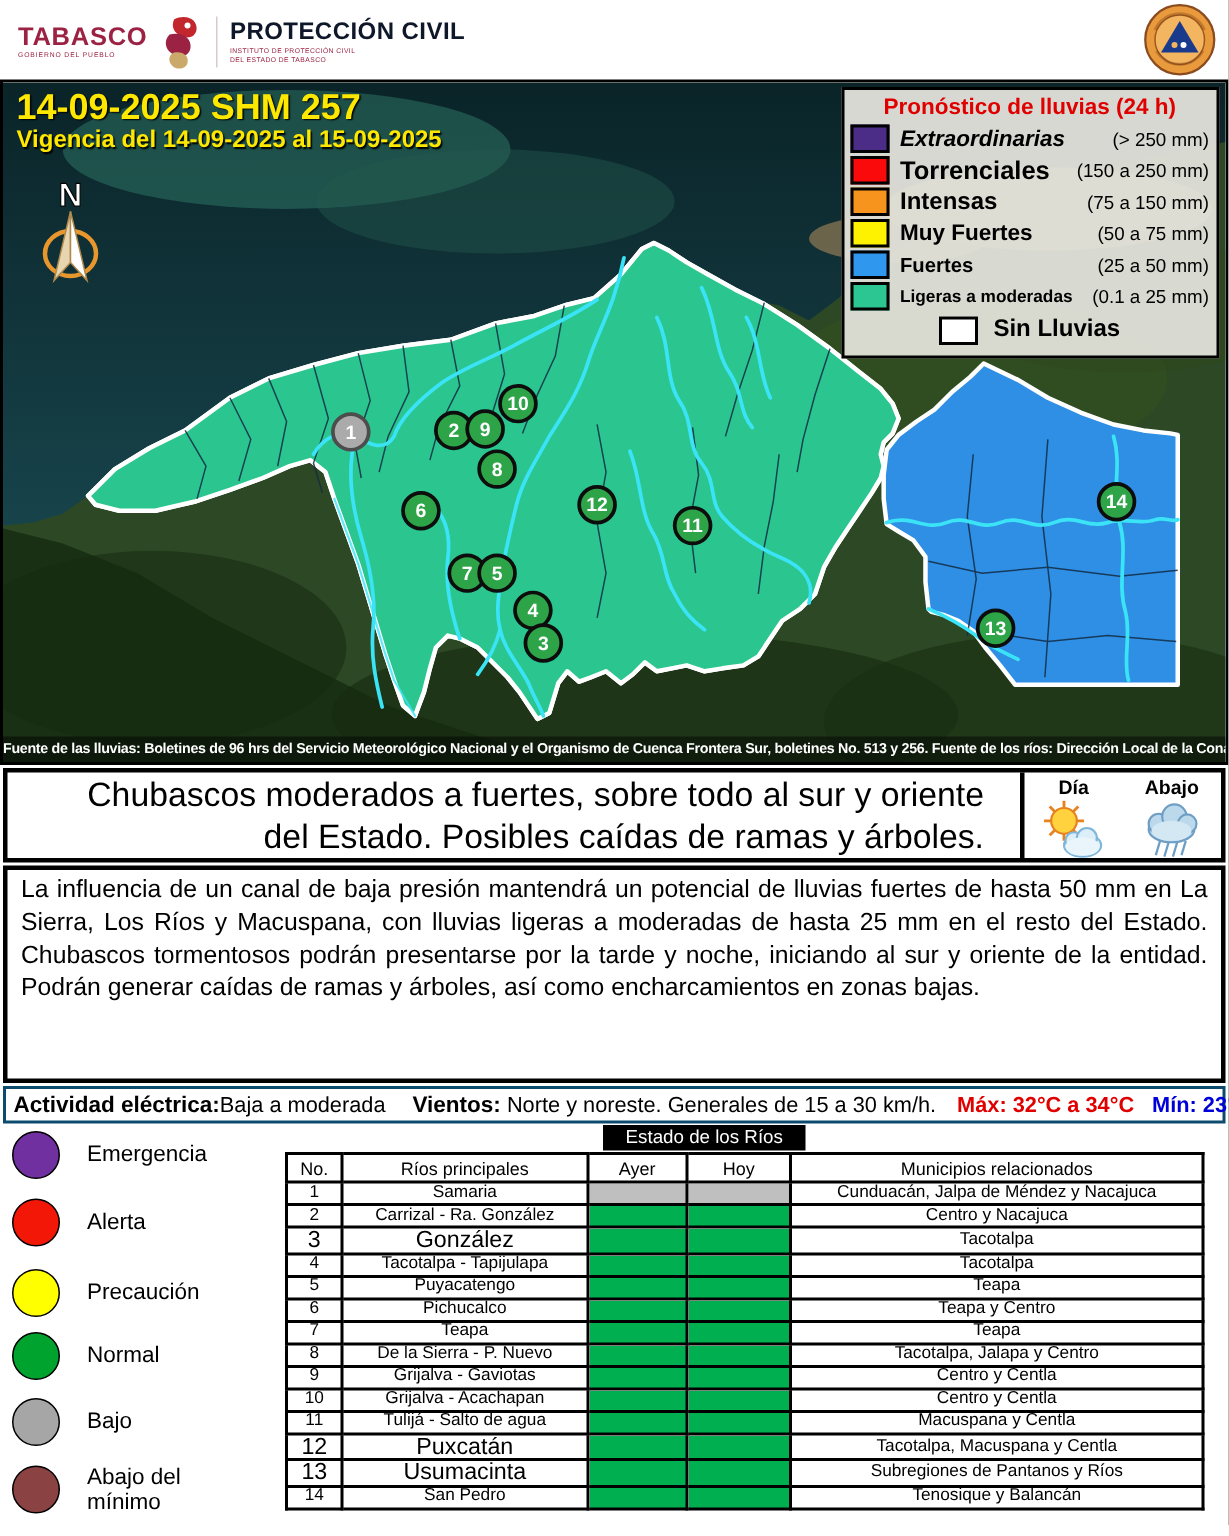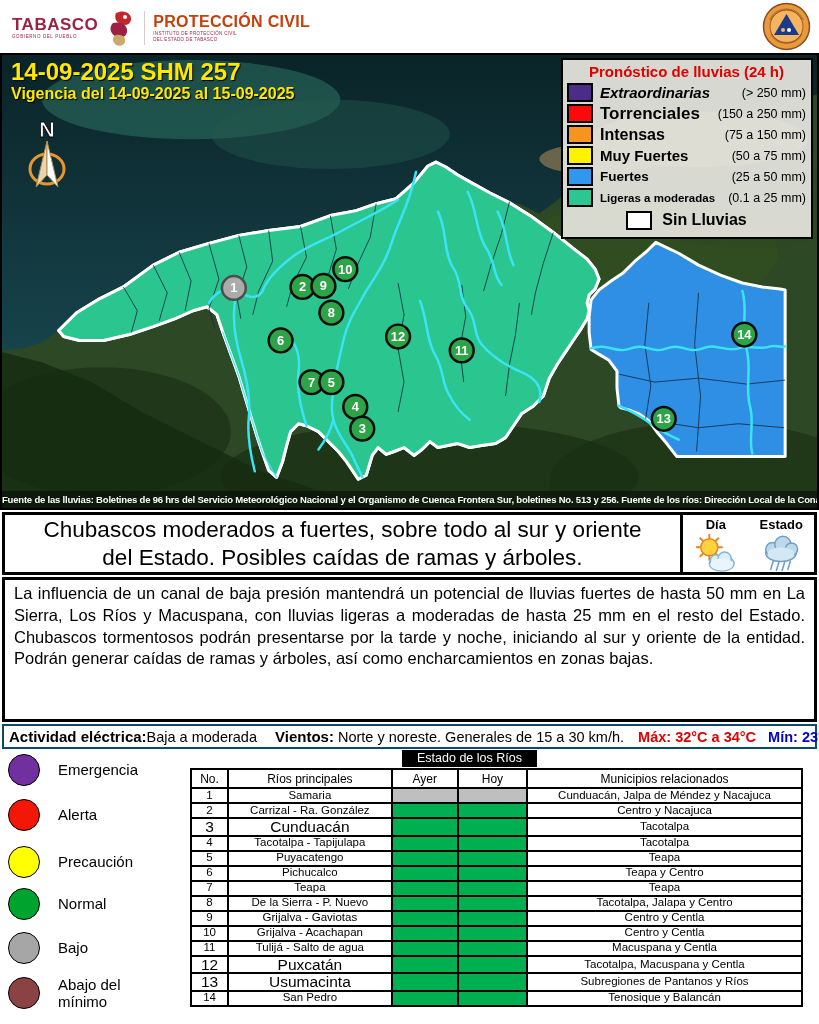--- a/index.html
+++ b/index.html
@@ -6,21 +6,21 @@
   .page{position:relative;width:819px;height:1024px;background:#fff;margin:0 auto;
         font-family:"Liberation Sans",sans-serif;overflow:hidden;}
   
   .header{position:absolute;top:0;left:0;width:819px;height:53px;background:#fff;}
   .brand-left{position:absolute;left:12px;top:9px;display:flex;align-items:center;gap:8px;}
   .tab-block{line-height:1;text-align:left;}
   .tab-name{font-weight:bold;font-size:17px;color:#9b2242;letter-spacing:.5px;}
   .tab-sub{font-size:4.5px;color:#9b2242;letter-spacing:.6px;margin-top:2px;}
   .divider{width:1px;height:34px;background:#d8c9ce;}
   .pc-block{line-height:1;}
-  .pc-name{font-weight:bold;font-size:16px;color:#c2410c;letter-spacing:.3px;}
+  .pc-name{font-weight:bold;font-size:16px;color:#0f172a;letter-spacing:.3px;}
   .pc-sub{font-size:4.5px;color:#9b2242;margin-top:2px;letter-spacing:.3px;}
   .page-title{position:absolute;left:0;right:0;top:8px;text-align:center;
               font-size:30px;font-weight:bold;color:#000;}
   .brand-right{position:absolute;right:8px;top:2px;}
   
   .map-wrap{position:absolute;top:53px;left:0;width:819px;height:457px;
             border:2px solid #000;box-sizing:border-box;overflow:hidden;}
   .map-wrap svg.mapsvg{position:absolute;left:0;top:0;width:100%;height:100%;}
   .map-date{position:absolute;left:9px;top:4px;line-height:1.05;}
   .map-date .d1{font-size:24px;font-weight:bold;color:#ffe800;text-shadow:1px 1px 1px #000;}
@@ -40,21 +40,21 @@
   .rl-rows .rl-row:nth-child(5) .rl-label{font-size:13.5px;}
   .rl-rows .rl-row:nth-child(6) .rl-label{font-size:11.5px;}
   .rl-norain{display:flex;align-items:center;justify-content:center;gap:10px;height:24px;}
   .rl-norain .rl-label{flex:none;font-size:16px;}
   .map-source{position:absolute;left:0;bottom:0;width:100%;height:17px;line-height:17px;
               background:rgba(0,0,0,.45);color:#fff;font-weight:bold;font-size:9.5px;
               text-align:center;white-space:nowrap;letter-spacing:-.2px;}
   
   .headline{position:absolute;top:512px;left:2px;width:815px;height:63px;border:3px solid #000;
             box-sizing:border-box;display:flex;}
-  .headline-text{flex:1;display:flex;align-items:center;justify-content:center;text-align:center;
+  .headline-text{flex:1;display:flex;align-items:center;justify-content:center;text-align:right;
                  font-size:22.5px;color:#000;padding:0 24px;line-height:1.22;}
   .daynight{width:131px;border-left:3px solid #000;display:flex;flex:none;}
   .dn-col{flex:1;display:flex;flex-direction:column;align-items:center;padding-top:2px;}
   .dn-label{font-weight:bold;font-size:13px;}
   
   .forecast{position:absolute;top:577px;left:2px;width:815px;height:145px;border:3px solid #000;
             box-sizing:border-box;padding:3px 9px;font-size:16.5px;line-height:1.32;
             text-align:justify;color:#000;}
   .forecast p{margin:0 0 21px 0;}
   
@@ -295,21 +295,21 @@
           <circle cx="17" cy="16" r="9" fill="#ffd23e" stroke="#e8821e" stroke-width="1.5"></circle>
           <g>
             <ellipse cx="30" cy="33" rx="13" ry="8" fill="#dceef8" stroke="#7fb6d9" stroke-width="1.5"></ellipse>
             <circle cx="24" cy="30" r="6" fill="#dceef8" stroke="#7fb6d9" stroke-width="1.5"></circle>
             <circle cx="33" cy="28" r="7" fill="#dceef8" stroke="#7fb6d9" stroke-width="1.5"></circle>
             <ellipse cx="30" cy="34" rx="12" ry="6.5" fill="#e9f5fb"></ellipse>
           </g>
         </svg>
       </div>
       <div class="dn-col">
-        <div class="dn-label">Estado</div>
+        <div class="dn-label">Abajo</div>
         <svg width="48" height="42" viewBox="0 0 48 42">
           <g stroke="#6f9ec4" stroke-width="1.6">
               <line x1="16" y1="30" x2="13" y2="40"></line>
               <line x1="22" y1="31" x2="19" y2="41"></line>
               <line x1="28" y1="31" x2="25" y2="41"></line>
               <line x1="34" y1="30" x2="31" y2="40"></line>
             </g>
           <ellipse cx="24" cy="22" rx="16" ry="9" fill="#bcd9ec" stroke="#6f9ec4" stroke-width="1.5"></ellipse>
           <circle cx="15" cy="18" r="7" fill="#bcd9ec" stroke="#6f9ec4" stroke-width="1.5"></circle>
           <circle cx="26" cy="13" r="8.5" fill="#bcd9ec" stroke="#6f9ec4" stroke-width="1.5"></circle>
@@ -381,21 +381,21 @@
         </tr>
         <tr>
           <td class="c-no">2</td>
           <td class="c-riv">Carrizal - Ra. González</td>
           <td class="c-ayer" style="background: rgb(0, 176, 80);"></td>
           <td class="c-hoy" style="background: rgb(0, 176, 80);"></td>
           <td class="c-mun">Centro y Nacajuca</td>
         </tr>
         <tr class="big">
           <td class="c-no">3</td>
-          <td class="c-riv">Cunduacán</td>
+          <td class="c-riv">González</td>
           <td class="c-ayer" style="background: rgb(0, 176, 80);"></td>
           <td class="c-hoy" style="background: rgb(0, 176, 80);"></td>
           <td class="c-mun">Tacotalpa</td>
         </tr>
         <tr>
           <td class="c-no">4</td>
           <td class="c-riv">Tacotalpa - Tapijulapa</td>
           <td class="c-ayer" style="background: rgb(0, 176, 80);"></td>
           <td class="c-hoy" style="background: rgb(0, 176, 80);"></td>
           <td class="c-mun">Tacotalpa</td>

